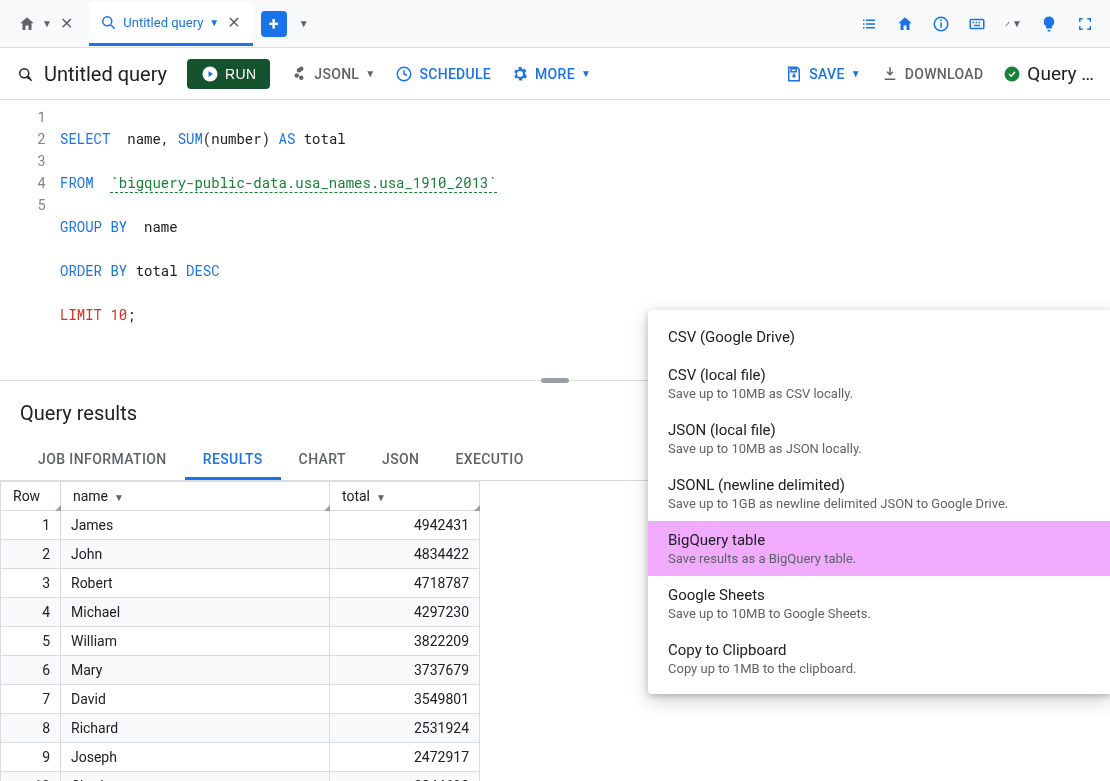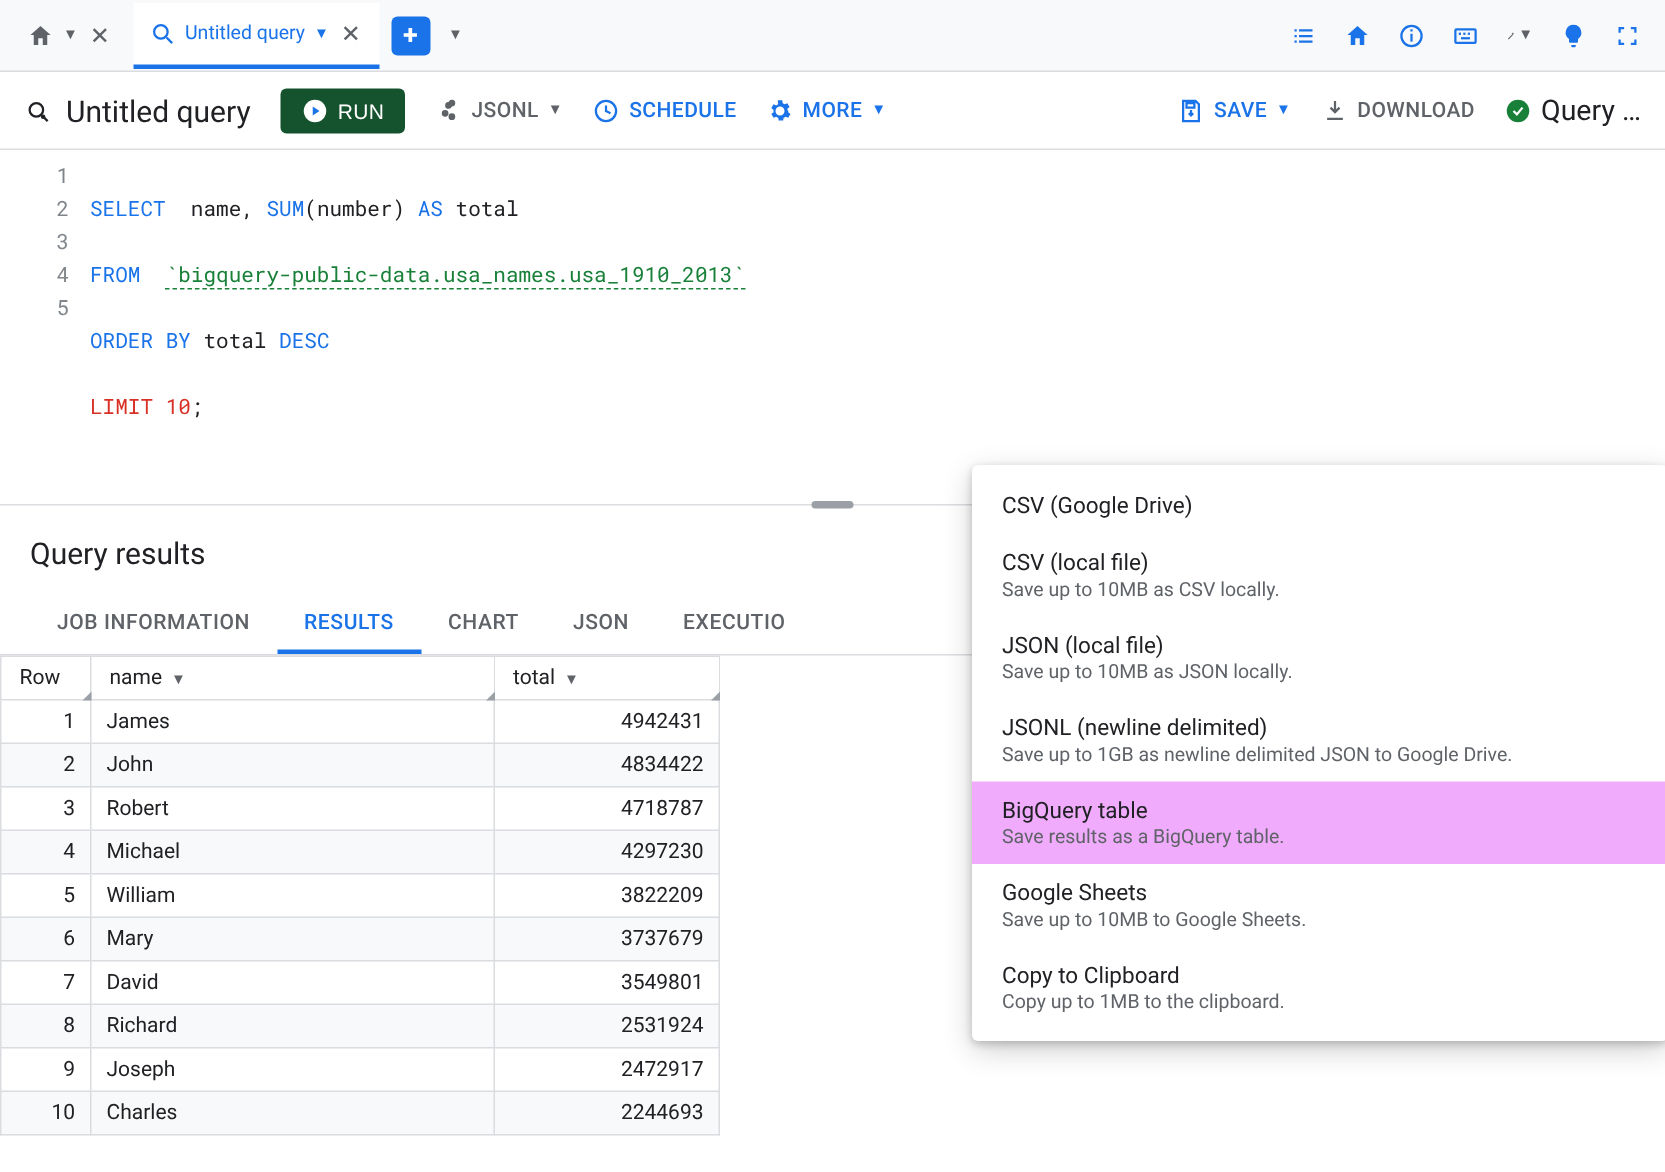--- a/index.html
+++ b/index.html
@@ -218,20 +218,21 @@
   <div class="gutter">
     <div>1</div>
       <div>2</div>
       <div>3</div>
       <div>4</div>
       <div>5</div>
   </div>
   <div class="code">
 <div><span class="kw-blue">SELECT</span><span>  name, </span><span class="kw-blue">SUM</span><span>(number) </span><span class="kw-blue">AS</span><span> total</span></div>
 <div><span class="kw-blue">FROM</span><span>  </span><span class="tbl">`bigquery-public-data.usa_names.usa_1910_2013`</span></div>
+<div><span class="kw-blue">GROUP</span><span class="kw-blue"> BY</span><span>  name</span></div>
 <div><span class="kw-blue">ORDER</span><span class="kw-blue"> BY</span><span> total </span><span class="kw-blue">DESC</span></div>
 <div><span class="kw-red">LIMIT</span><span> </span><span class="num">10</span><span>;</span></div>
   </div>
   <div class="drag-handle"></div>
   <div class="accessibility-hint">Press Option+F1 for Accessibility Options.</div>
 </div>
 
 <div class="results-header">
   <div class="results-title">Query results</div>
   <div class="saveres">

